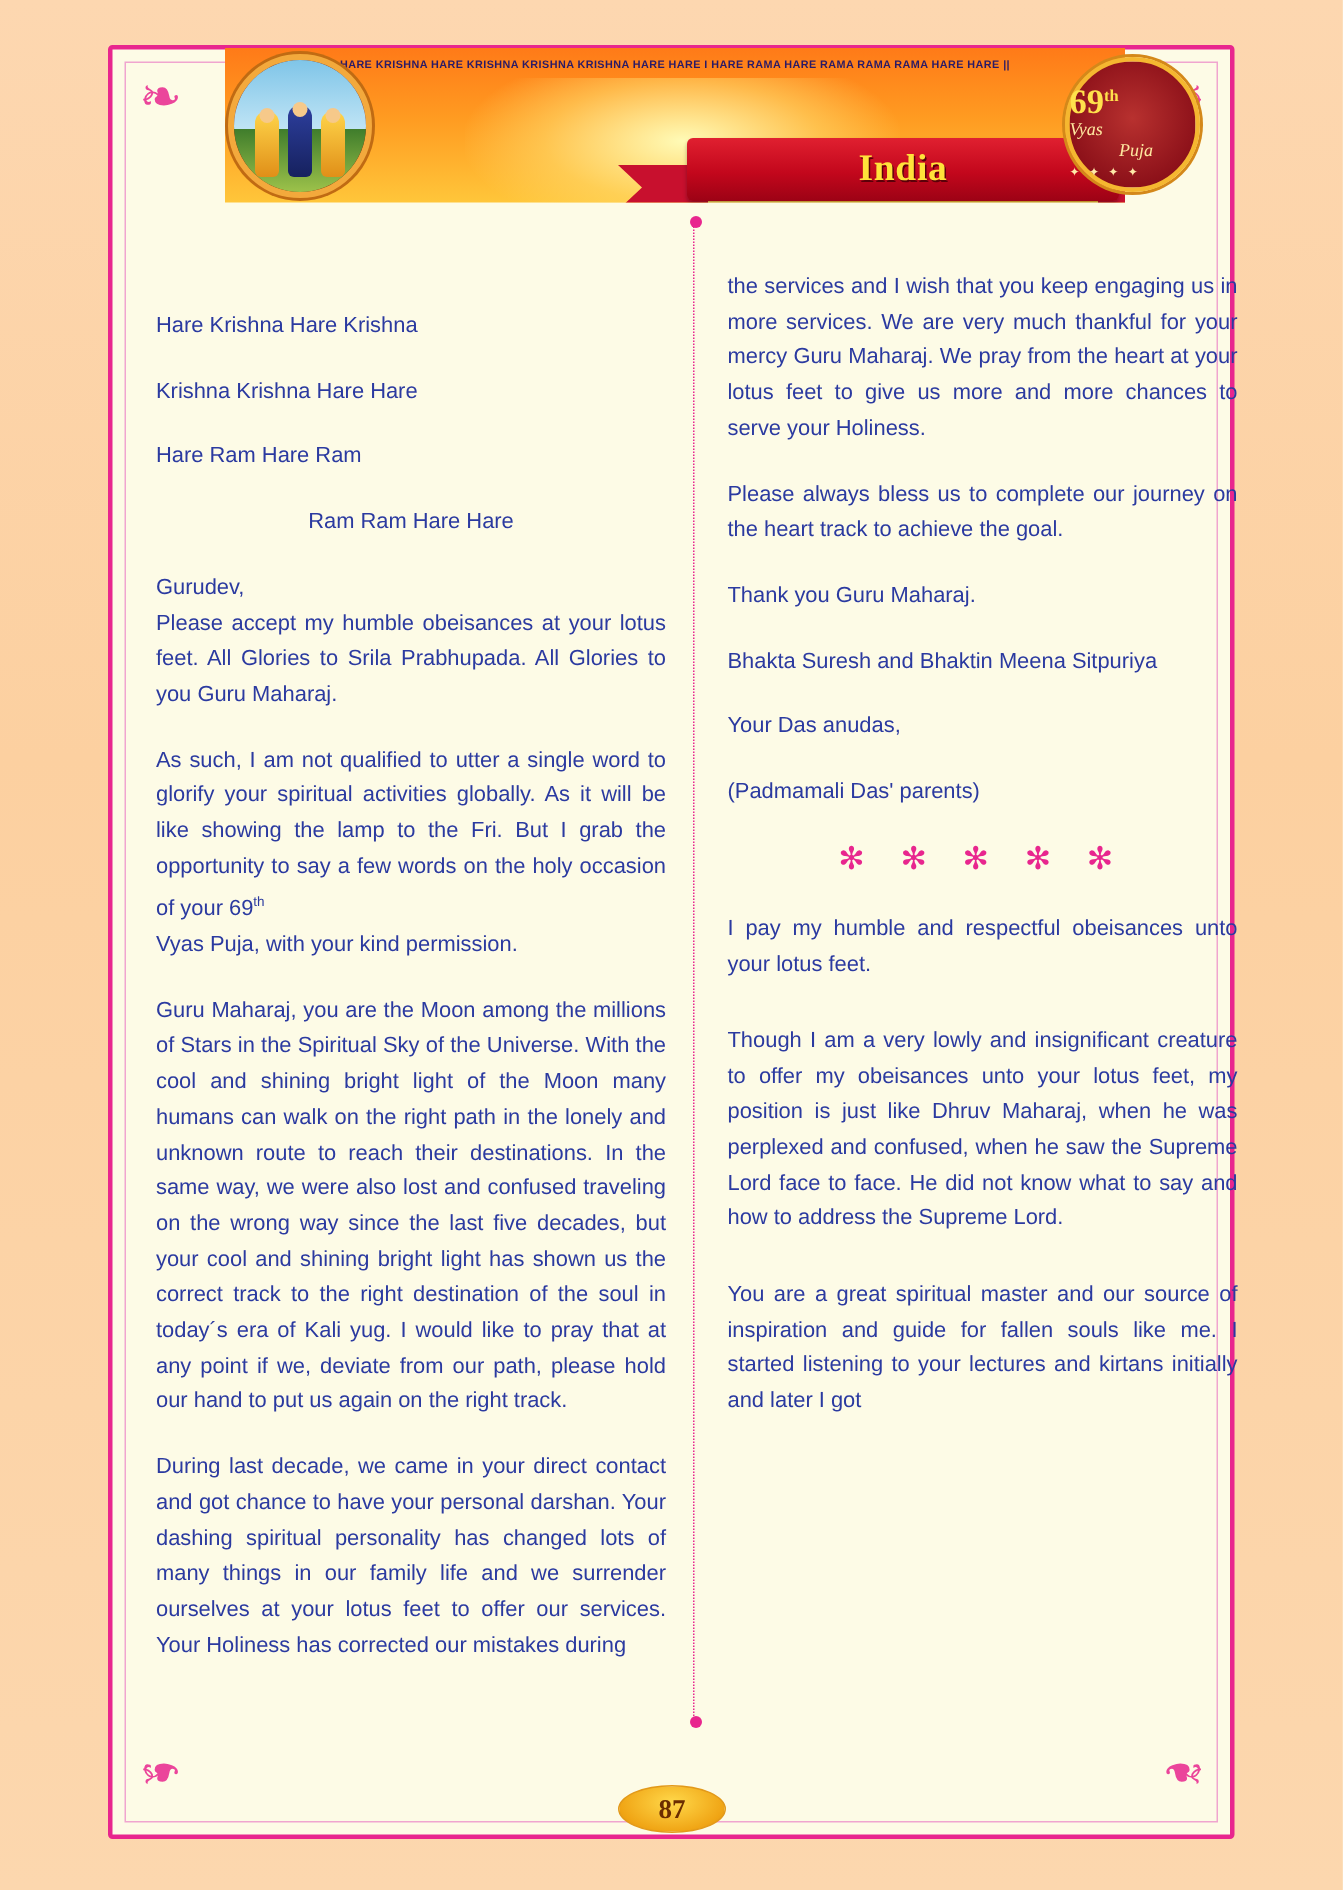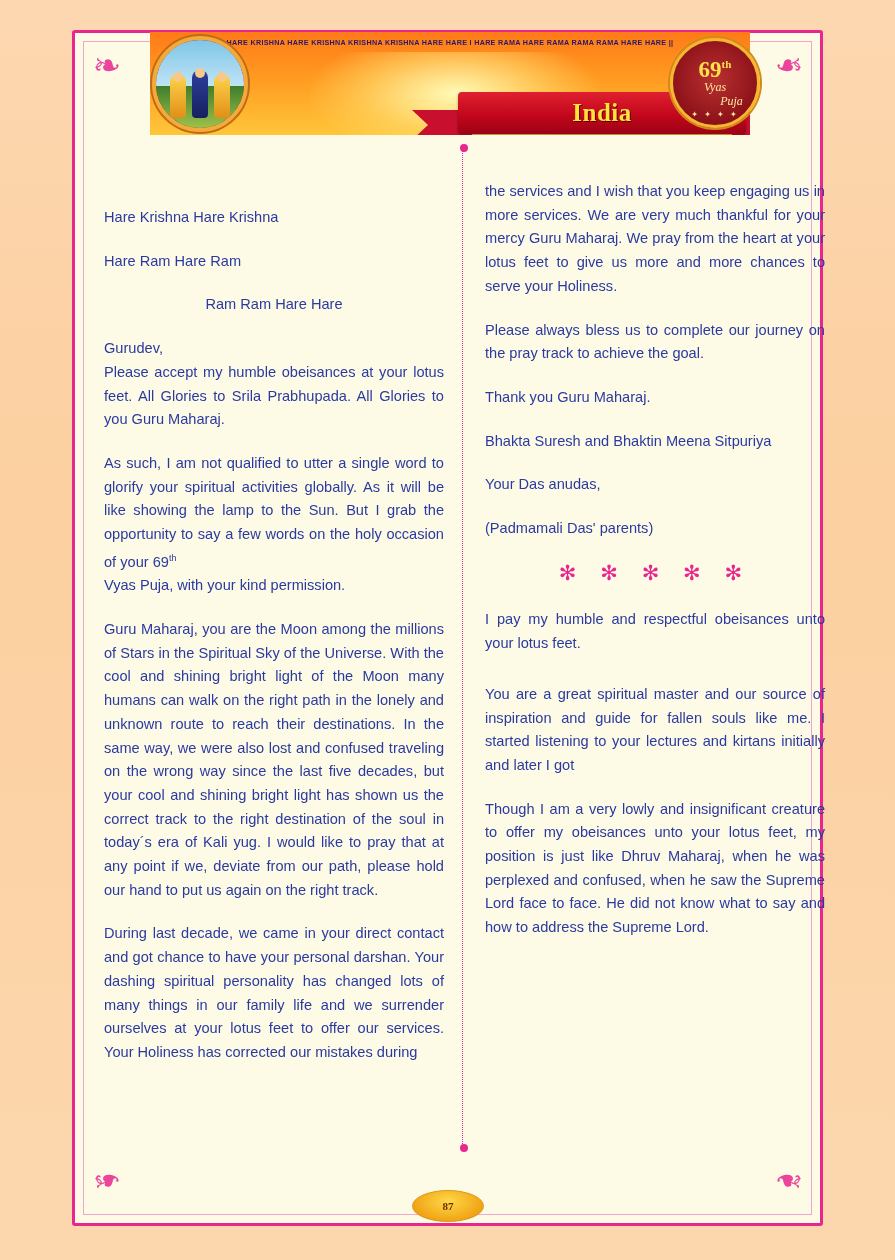--- a/index.html
+++ b/index.html
@@ -126,28 +126,27 @@
   .med-sky { position:absolute; left:0; top:0; width:100%; height:52%; background:linear-gradient(180deg,#7fc5e8,#bfe4f5); }
   .med-ground { position:absolute; left:0; bottom:0; width:100%; height:48%; background:linear-gradient(180deg,#3f7d2c,#9dc24a); }
   .fig { position:absolute; bottom:10px; width:16px; height:44px; border-radius:8px 8px 4px 4px; }
   .fig.a { left:14px; background:linear-gradient(180deg,#ffd54a,#e08f18); }
   .fig.b { left:36px; background:linear-gradient(180deg,#2d3f9e,#16215e); height:48px; }
   .fig.c { left:58px; background:linear-gradient(180deg,#ffd54a,#e08f18); }
   .fig-head { position:absolute; top:-2px; left:3px; width:10px; height:10px; border-radius:50%; background:#f6c98a; }
   
   .seal {
     position: absolute;
-    left: 670px; top: 38px;
+    left: 710px; top: 38px;
     width: 84px; height: 84px;
     border-radius: 50%;
     background: radial-gradient(circle at 50% 45%, #b8312f 0%, #8a0f18 75%);
     border: 3px solid #f5b730;
     box-shadow: 0 0 0 2px #d4881a;
     color: #ffd84a;
-    text-align: center;
   }
   .seal-num {
     font-family: "Liberation Serif", serif;
     font-weight: bold;
     font-size: 23px;
     margin-top: 12px;
     line-height: 22px;
     color: #ffe14c;
   }
   .seal-num sup { font-size: 11px; }
@@ -206,21 +205,21 @@
   .page-badge {
     position: absolute;
     left: 412px; top: 1190px;
     width: 70px; height: 30px;
     border-radius: 50%;
     background: radial-gradient(ellipse at 50% 35%, #ffd84a 0%, #f0a515 70%, #d98a08 100%);
     border: 1.5px solid #e2991a;
     text-align: center;
     line-height: 30px;
     font-weight: bold;
-    font-size: 11px;
+    font-size: 18px;
     color: #6b2d00;
     font-family: "Liberation Serif", serif;
   }
 </style>
 </head>
 <body>
 
 <div class="page">
 
   <div class="frame-outer"></div>
@@ -262,41 +261,42 @@
     <div class="seal-l2">Puja</div>
     <div class="seal-stars">✦ ✦ ✦ ✦</div>
   </div>
 
   <div class="content">
     <div class="divider"></div>
 
     <div class="col left">
       <div class="nowrap-block">
         <p class="mantra-line">Hare Krishna Hare Krishna</p>
+        <p class="mantra-line"> Krishna Krishna Hare Hare</p>
         <p class="mantra-line">Hare Ram Hare Ram</p>
         <p class="mantra-line" style="margin-bottom:20px;text-align:center;"> Ram Ram Hare Hare</p>
       </div>
       <p class="tight" style="text-align:left;">Gurudev,</p>
       <p>Please accept my humble obeisances at your lotus feet. All Glories to Srila Prabhupada. All Glories to you Guru Maharaj.</p>
-      <p style="margin-bottom:0;"><span>As such, I am not qualified to utter a single word to glorify your spiritual activities globally. As it will be like showing the lamp to the Sun. But I grab the opportunity to say a few words on the holy occasion of your 69</span><sup class="ord">th</sup></p>
+      <p style="margin-bottom:0;"><span>As such, I am not qualified to utter a single word to glorify your spiritual activities globally. As it will be like showing the lamp to the Fri. But I grab the opportunity to say a few words on the holy occasion of your 69</span><sup class="ord">th</sup></p>
       <p>Vyas Puja, with your kind permission.</p>
       <p>Guru Maharaj, you are the Moon among the millions of Stars in the Spiritual Sky of the Universe. With the cool and shining bright light of the Moon many humans can walk on the right path in the lonely and unknown route to reach their destinations. In the same way, we were also lost and confused traveling on the wrong way since the last five decades, but your cool and shining bright light has shown us the correct track to the right destination of the soul in today´s era of Kali yug. I would like to pray that at any point if we, deviate from our path, please hold our hand to put us again on the right track.</p>
       <p>During last decade, we came in your direct contact and got chance to have your personal darshan. Your dashing spiritual personality has changed lots of many things in our family life and we surrender ourselves at your lotus feet to offer our services. Your Holiness has corrected our mistakes during</p>
     </div>
 
     <div class="col right">
       <p>the services and I wish that you keep engaging us in more services. We are very much thankful for your mercy Guru Maharaj. We pray from the heart at your lotus feet to give us more and more chances to serve your Holiness.</p>
-      <p>Please always bless us to complete our journey on the pray track to achieve the goal.</p>
+      <p>Please always bless us to complete our journey on the heart track to achieve the goal.</p>
       <p>Thank you Guru Maharaj.</p>
       <div class="nowrap-block">
         <p class="mantra-line">Bhakta Suresh and Bhaktin Meena Sitpuriya</p>
         <p class="mantra-line">Your Das anudas,</p>
         <p class="mantra-line">(Padmamali Das' parents)</p>
       </div>
       <div class="stars">✻ ✻ ✻ ✻ ✻</div>
       <p style="margin-bottom:27px;">I pay my humble and respectful obeisances unto your lotus feet.</p>
+      <p style="margin-bottom:27px;">Though I am a very lowly and insignificant creature to offer my obeisances unto your lotus feet, my position is just like Dhruv Maharaj, when he was perplexed and confused, when he saw the Supreme Lord face to face. He did not know what to say and how to address the Supreme Lord.</p>
       <p>You are a great spiritual master and our source of inspiration and guide for fallen souls like me. I started listening to your lectures and kirtans initially and later I got</p>
-      <p style="margin-bottom:27px;">Though I am a very lowly and insignificant creature to offer my obeisances unto your lotus feet, my position is just like Dhruv Maharaj, when he was perplexed and confused, when he saw the Supreme Lord face to face. He did not know what to say and how to address the Supreme Lord.</p>
     </div>
   </div>
 
   <div class="page-badge">87</div>
 </div>
 
 </body></html>

